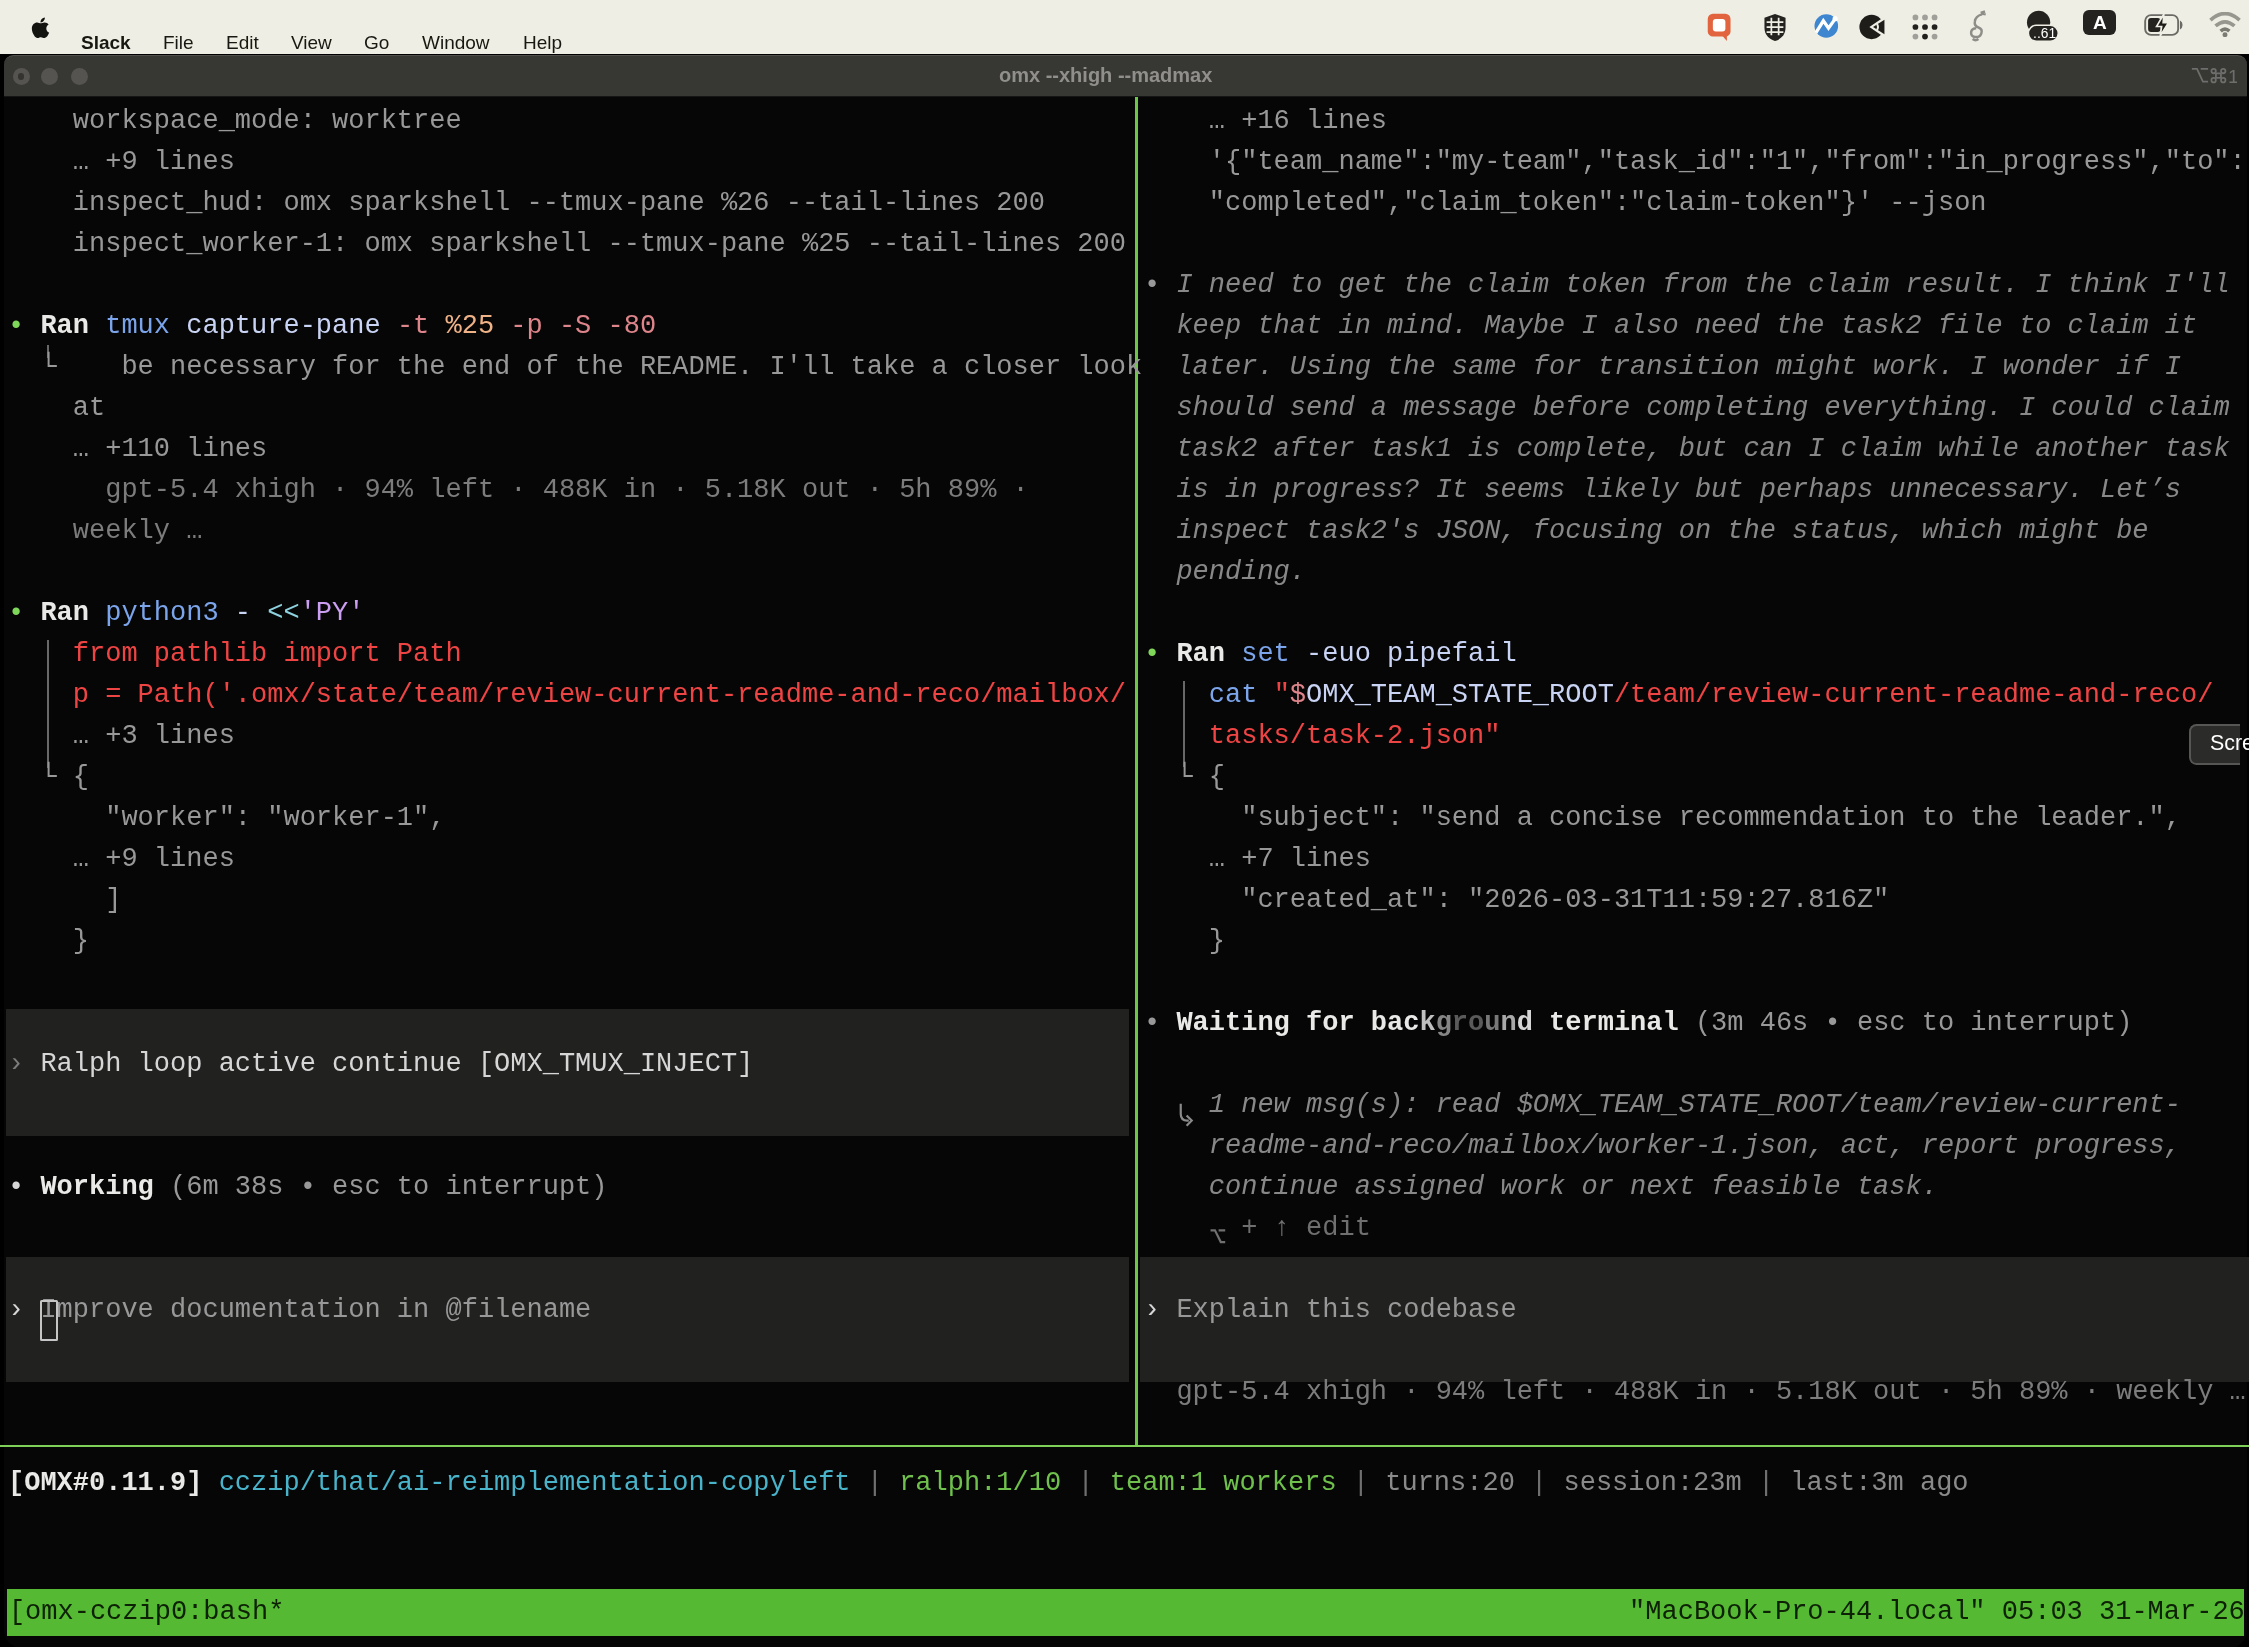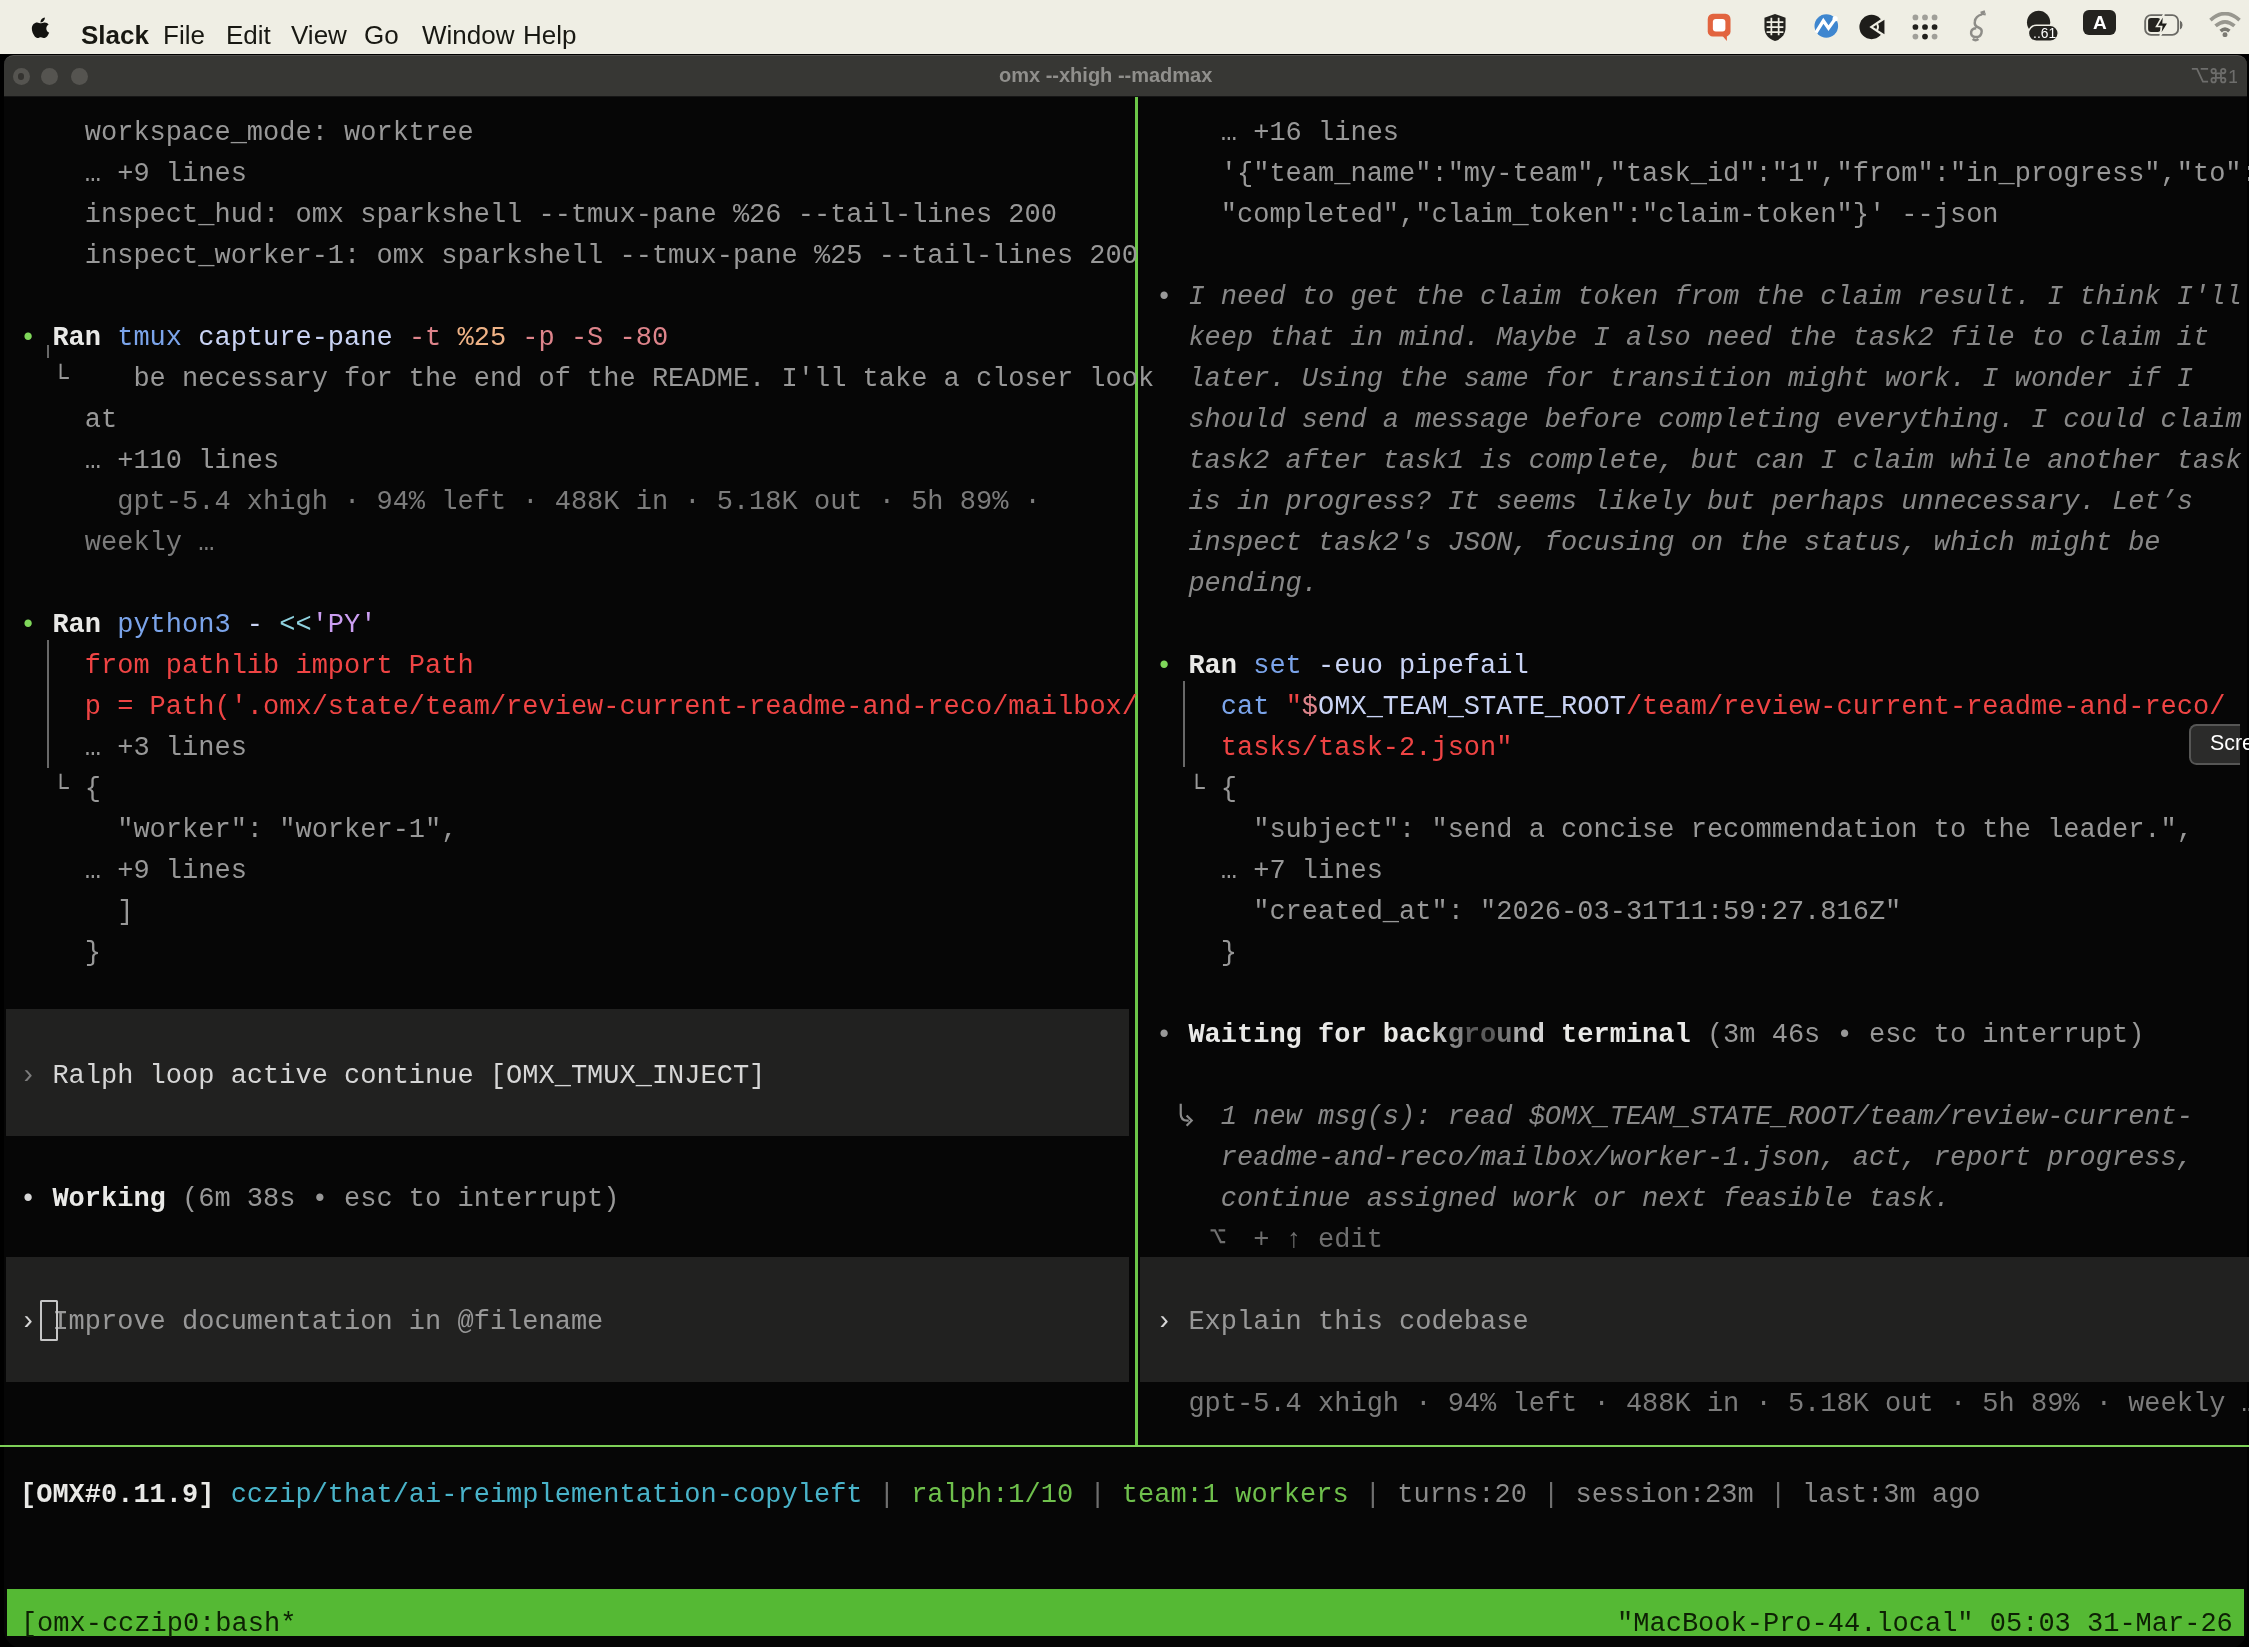--- a/index.html
+++ b/index.html
@@ -1,24 +1,24 @@
 <!DOCTYPE html>
 <html style="font-size:11.8px"><head>
 <meta charset="utf-8">
 <style>
   * { margin:0; padding:0; box-sizing:border-box; }
   html,body { width:2250px; height:1648px; background:#000; overflow:hidden; }
   #screen { position:absolute; left:0; top:0; width:2250px; height:1648px; background:#000; }
   #menubar { position:absolute; left:0; top:0; width:2250px; height:54px; background:#efeee4; }
-  .mi { position:absolute; top:8px; height:54px; line-height:54px; font-family:"Liberation Sans",sans-serif; font-size:26px; color:#181812; }
+  .mi { position:absolute; top:16px; height:54px; line-height:54px; font-family:"Liberation Sans",sans-serif; font-size:19px; color:#181812; }
   #window { position:absolute; left:3.7px; top:55px; width:2243px; height:1593px; background:#060606; border-radius:9.6px 9.6px 17.7px 17.7px; }
   #titlebar { position:absolute; left:3.7px; top:55px; width:2243px; height:42px; background:#373734; border-radius:9.6px 9.6px 0 0; border-top:1.5px solid #504f4c; border-bottom:1.5px solid #151515; }
   .tl { position:absolute; width:17px; height:17px; border-radius:50%; background:#555450; top:68px; }
   #title { position:absolute; left:3.7px; top:55px; width:2204px; height:26px; line-height:41px; text-align:center; font-family:"Liberation Sans",sans-serif; font-weight:bold; font-size:20px; color:#908f8c; }
-  pre, .mono { font-family:"Liberation Mono",monospace; font-size:27px; line-height:41px; white-space:pre; margin:12px; }
+  pre, .mono { font-family:"Liberation Mono",monospace; font-size:27px; line-height:41px; white-space:pre; margin:0; }
   #lpane { position:absolute; left:8px; top:101px; color:#989898; }
   #rpane { position:absolute; left:1144px; top:101px; color:#989898; }
   #omxline { position:absolute; left:8px; top:1463px; color:#8a8a8a; }
   .box { position:absolute; background:#212120; }
   #vdiv { position:absolute; left:1135px; top:97px; width:3px; height:1349px; background:#6cc648; }
   #hdiv { position:absolute; left:0px; top:1445px; width:2250px; height:2.2px; background:#7ed058; }
   #tmuxbar { position:absolute; left:6.6px; top:1589px; width:2237px; height:47px; background:#55b934; }
   .d  { color:#7c7c7c; }
   .dd { color:#6f6f6f; }
   .w  { color:#e9e9e7; font-weight:bold; }

